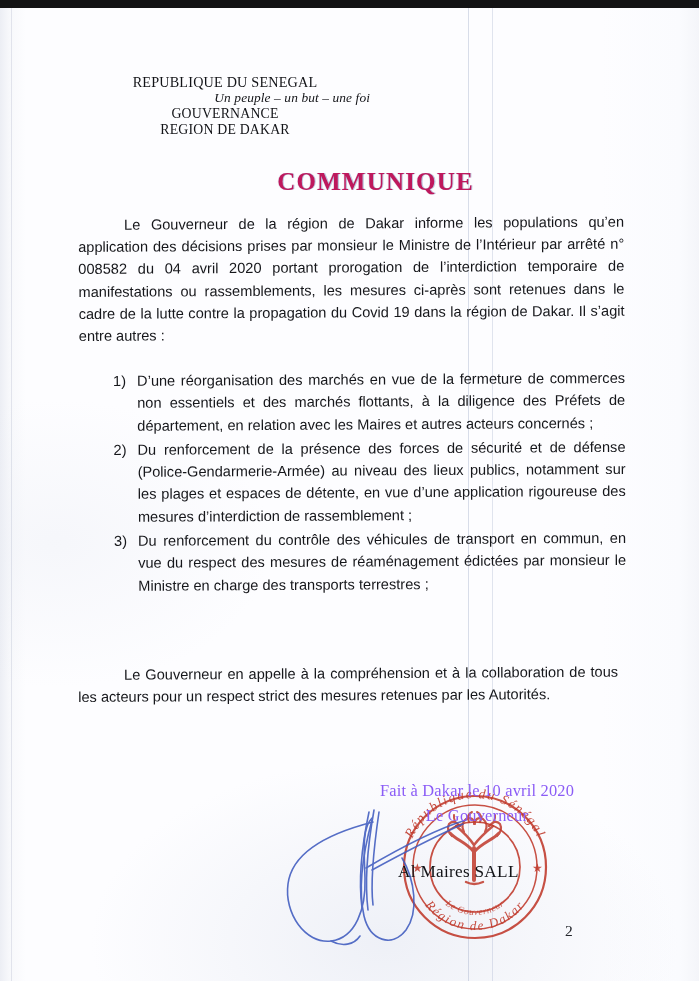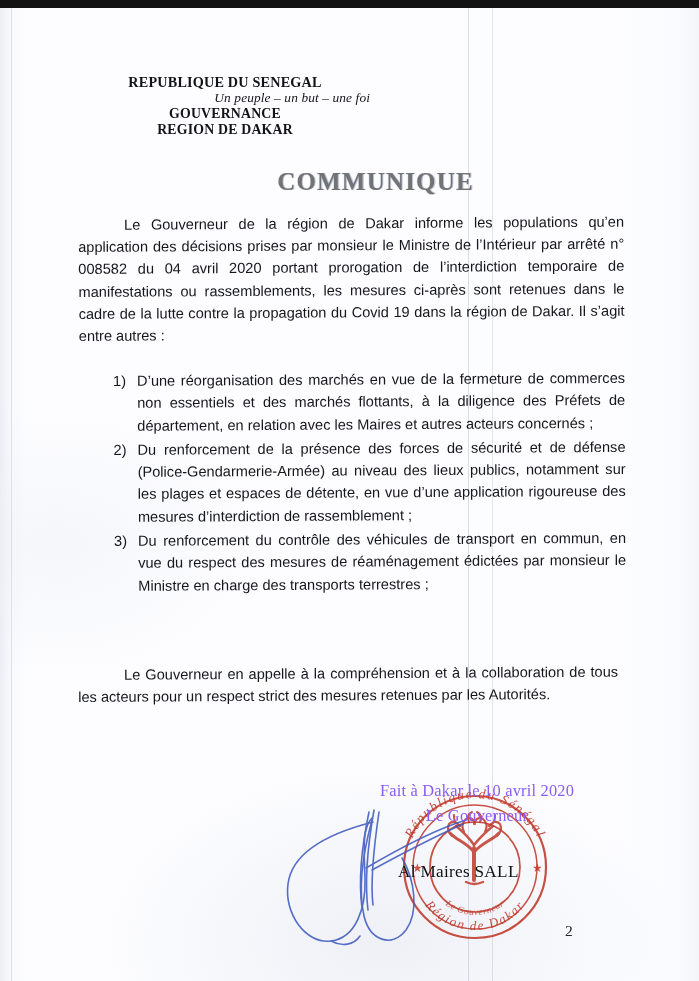--- a/index.html
+++ b/index.html
@@ -59,21 +59,21 @@
     position: absolute;
     left: 80px;
     top: 74px;
     width: 290px;
     text-align: center;
     font-family: "Liberation Serif", serif;
     color: #121317;
     line-height: 1.16;
   }
   .letterhead .lh-line {
-    font-weight: bold;
+    font-weight: normal;
     font-size: 14.2px;
     letter-spacing: .2px;
     white-space: nowrap;
   }
   .letterhead .lh-motto {
     font-style: italic;
     font-weight: normal;
     font-size: 13.4px;
     letter-spacing: .1px;
     text-align: right;
@@ -86,21 +86,21 @@
     position: absolute;
     left: 0; top: 168px;
     width: 699px;
     text-align: center;
     padding-left: 52px;
     box-sizing: border-box;
     font-family: "Liberation Serif", serif;
     font-weight: bold;
     font-size: 25px;
     letter-spacing: 1.2px;
-    color: #737373;
+    color: #be185d;
     text-shadow: 1.1px 0 0 rgba(92,120,176,.40), -0.7px 0 0 rgba(150,160,180,.22);
   }
 
   
   .body-block {
     position: absolute;
     left: 78px;
     width: 546px;
     font-size: 14.6px;
     line-height: 22.2px;

